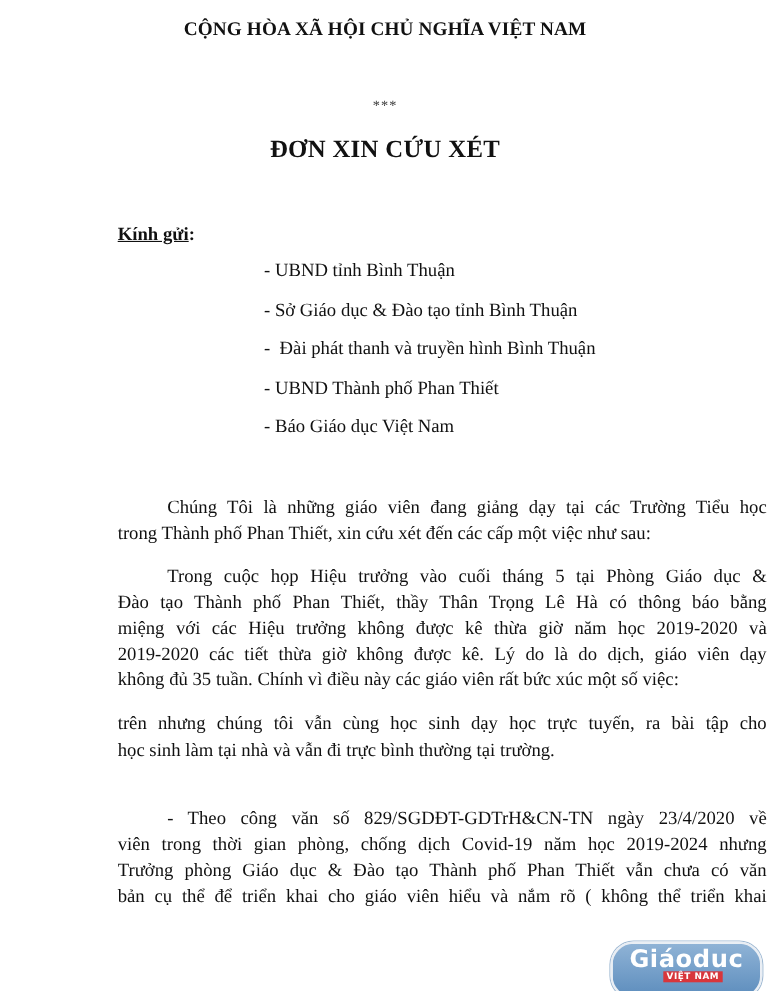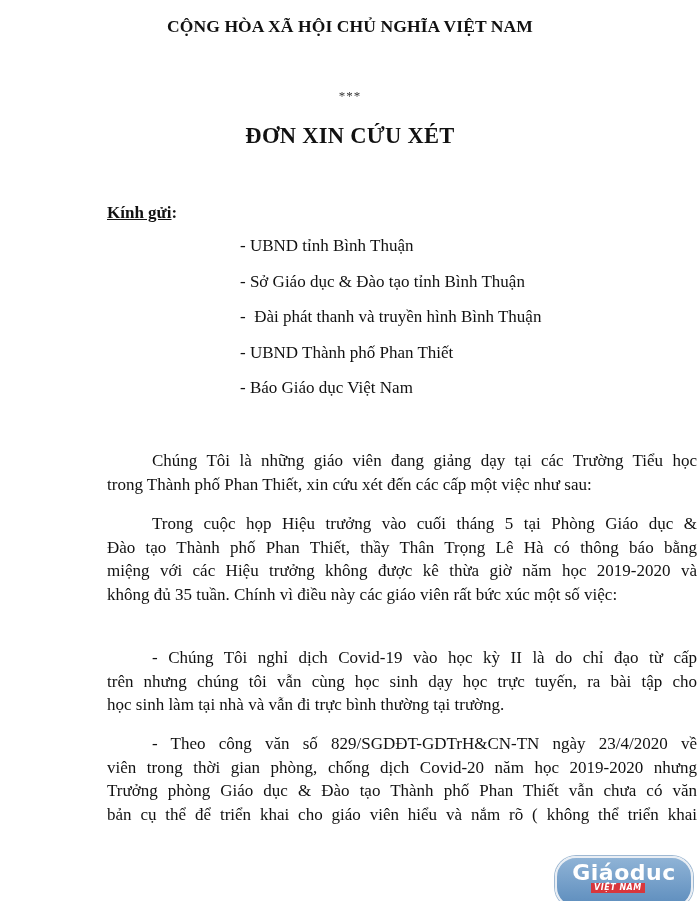--- a/index.html
+++ b/index.html
@@ -43,23 +43,23 @@
       border: 2px solid #e9eef4;
       box-shadow: 0 0 0 1px #9fb9d3;
       box-sizing: border-box;
     }
     .logo-text {
       position: absolute; left: 0; width: 100%; top: 2px; text-align: center;
       font-family: "DejaVu Sans", sans-serif; font-weight: bold; font-size: 22px;
       color: #ffffff; letter-spacing: 0.5px;
     }
     .logo-sub {
-      position: absolute; left: 34px; top: 25px; padding: 0 3px;
+      position: absolute; left: 46px; top: 25px; padding: 0 3px;
       font-family: "DejaVu Sans", sans-serif; font-weight: bold; font-size: 8px;
-      color: #ffffff; background: #d8363c; line-height: 10px; letter-spacing: 0.5px; font-style: italic;
+      color: #ffffff; background: #d8363c; line-height: 10px; letter-spacing: 0.5px;
     }
   </style>
 </head>
 <body>
 
 <div class="doc">
 
   <div class="center h-nation">CỘNG HÒA XÃ HỘI CHỦ NGHĨA VIỆT NAM</div>
   <div class="center h-stars">***</div>
   <div class="center h-title">ĐƠN XIN CỨU XÉT</div>
@@ -76,32 +76,32 @@
 
   <div class="para p1">
     <span class="ln ind">Chúng Tôi là những giáo viên đang giảng dạy tại các Trường Tiểu học</span>
     <span class="ln last">trong Thành phố Phan Thiết, xin cứu xét đến các cấp một việc như sau:</span>
   </div>
 
   <div class="para p2">
     <span class="ln ind">Trong cuộc họp Hiệu trưởng vào cuối tháng 5 tại Phòng Giáo dục &amp;</span>
     <span class="ln">Đào tạo Thành phố Phan Thiết, thầy Thân Trọng Lê Hà có thông báo bằng</span>
     <span class="ln">miệng với các Hiệu trưởng không được kê thừa giờ năm học 2019-2020 và</span>
+    <span class="ln">2019-2020 các tiết thừa giờ không được kê. Lý do là do dịch, giáo viên dạy</span>
     <span class="ln last">không đủ 35 tuần. Chính vì điều này các giáo viên rất bức xúc một số việc:</span>
   </div>
 
   <div class="para p3">
-    <span class="ln ind">- Chúng Tôi nghỉ dịch Covid-19 vào học kỳ II là do chỉ đạo từ cấp</span>
     <span class="ln">trên nhưng chúng tôi vẫn cùng học sinh dạy học trực tuyến, ra bài tập cho</span>
     <span class="ln last">học sinh làm tại nhà và vẫn đi trực bình thường tại trường.</span>
   </div>
 
   <div class="para p4">
     <span class="ln ind">- Theo công văn số 829/SGDĐT-GDTrH&amp;CN-TN ngày 23/4/2020 về</span>
-    <span class="ln">viên trong thời gian phòng, chống dịch Covid-20 năm học 2019-2020 nhưng</span>
+    <span class="ln">viên trong thời gian phòng, chống dịch Covid-19 năm học 2019-2024 nhưng</span>
     <span class="ln">Trưởng phòng Giáo dục &amp; Đào tạo Thành phố Phan Thiết vẫn chưa có văn</span>
     <span class="ln">bản cụ thể để triển khai cho giáo viên hiểu và nắm rõ ( không thể triển khai</span>
   </div>
 
   <div class="logo">
     <div class="logo-text">Giáoduc</div>
     <div class="logo-sub">VIỆT NAM</div>
   </div>
 
 </div>

